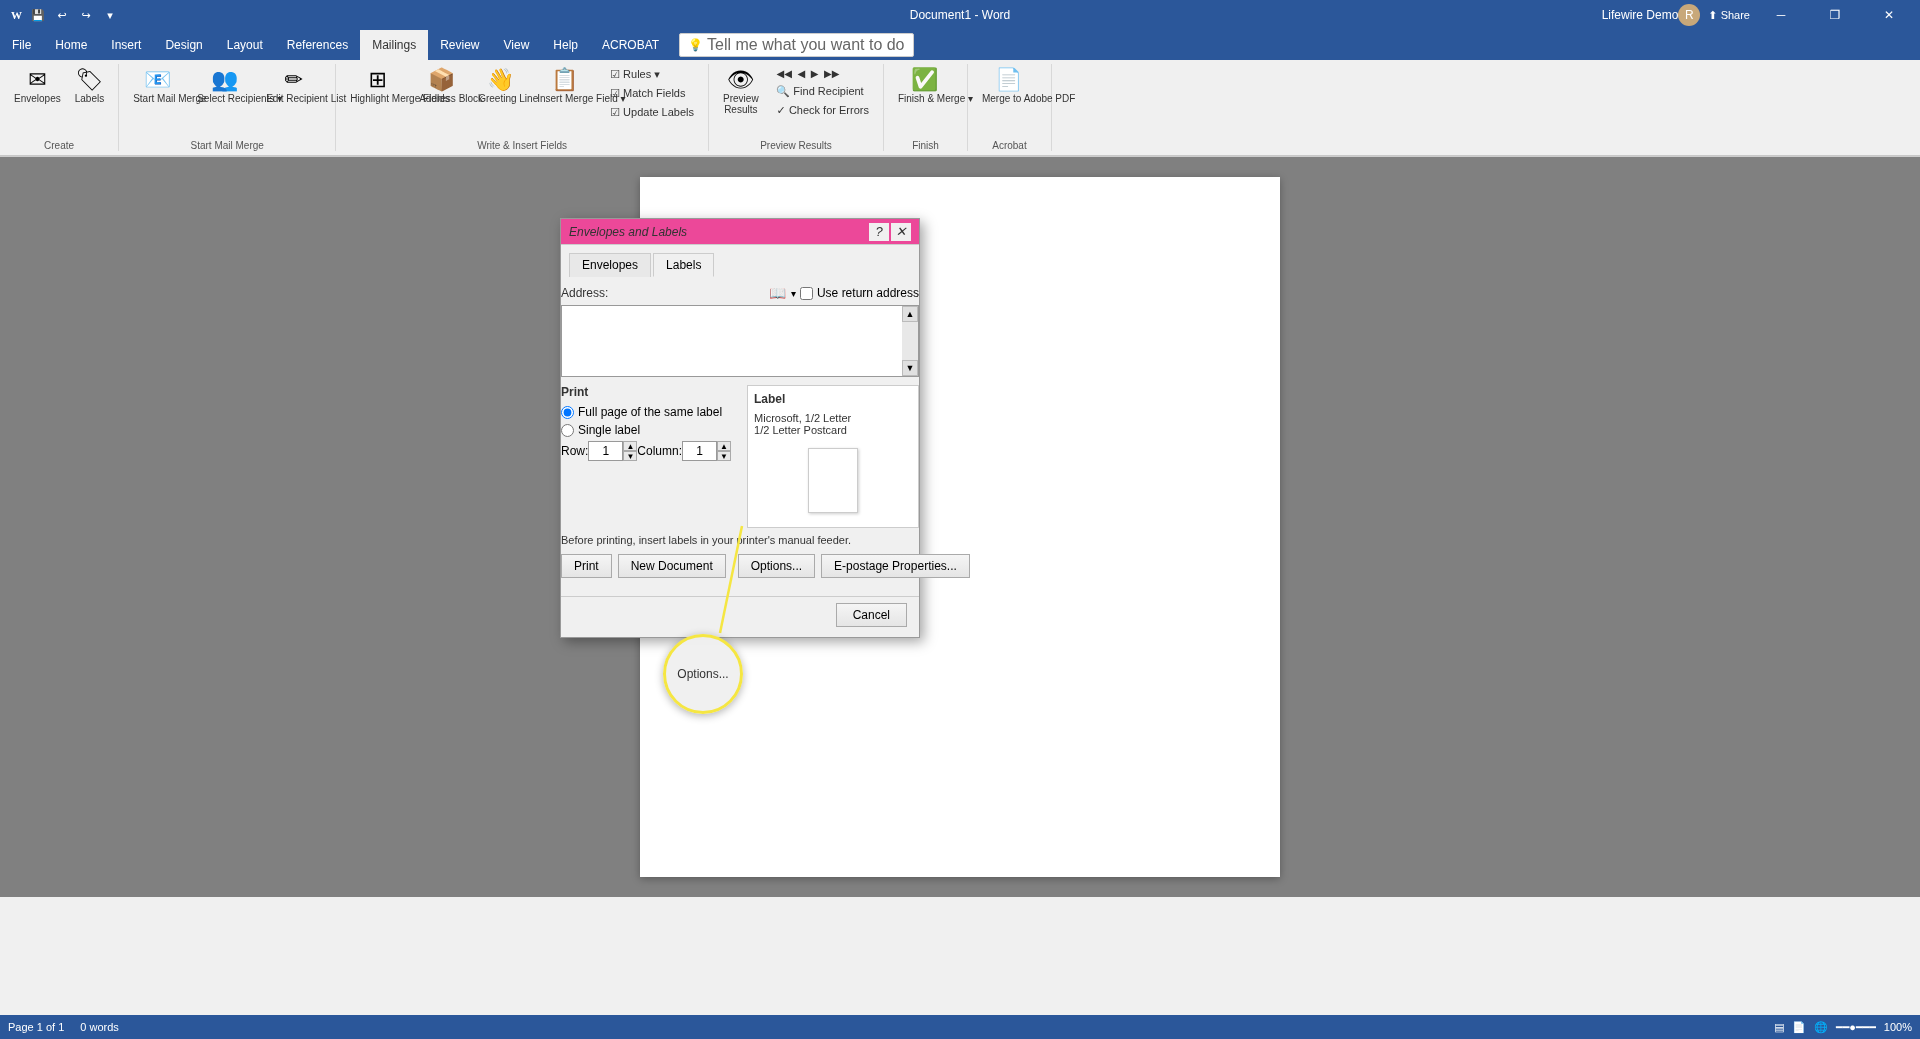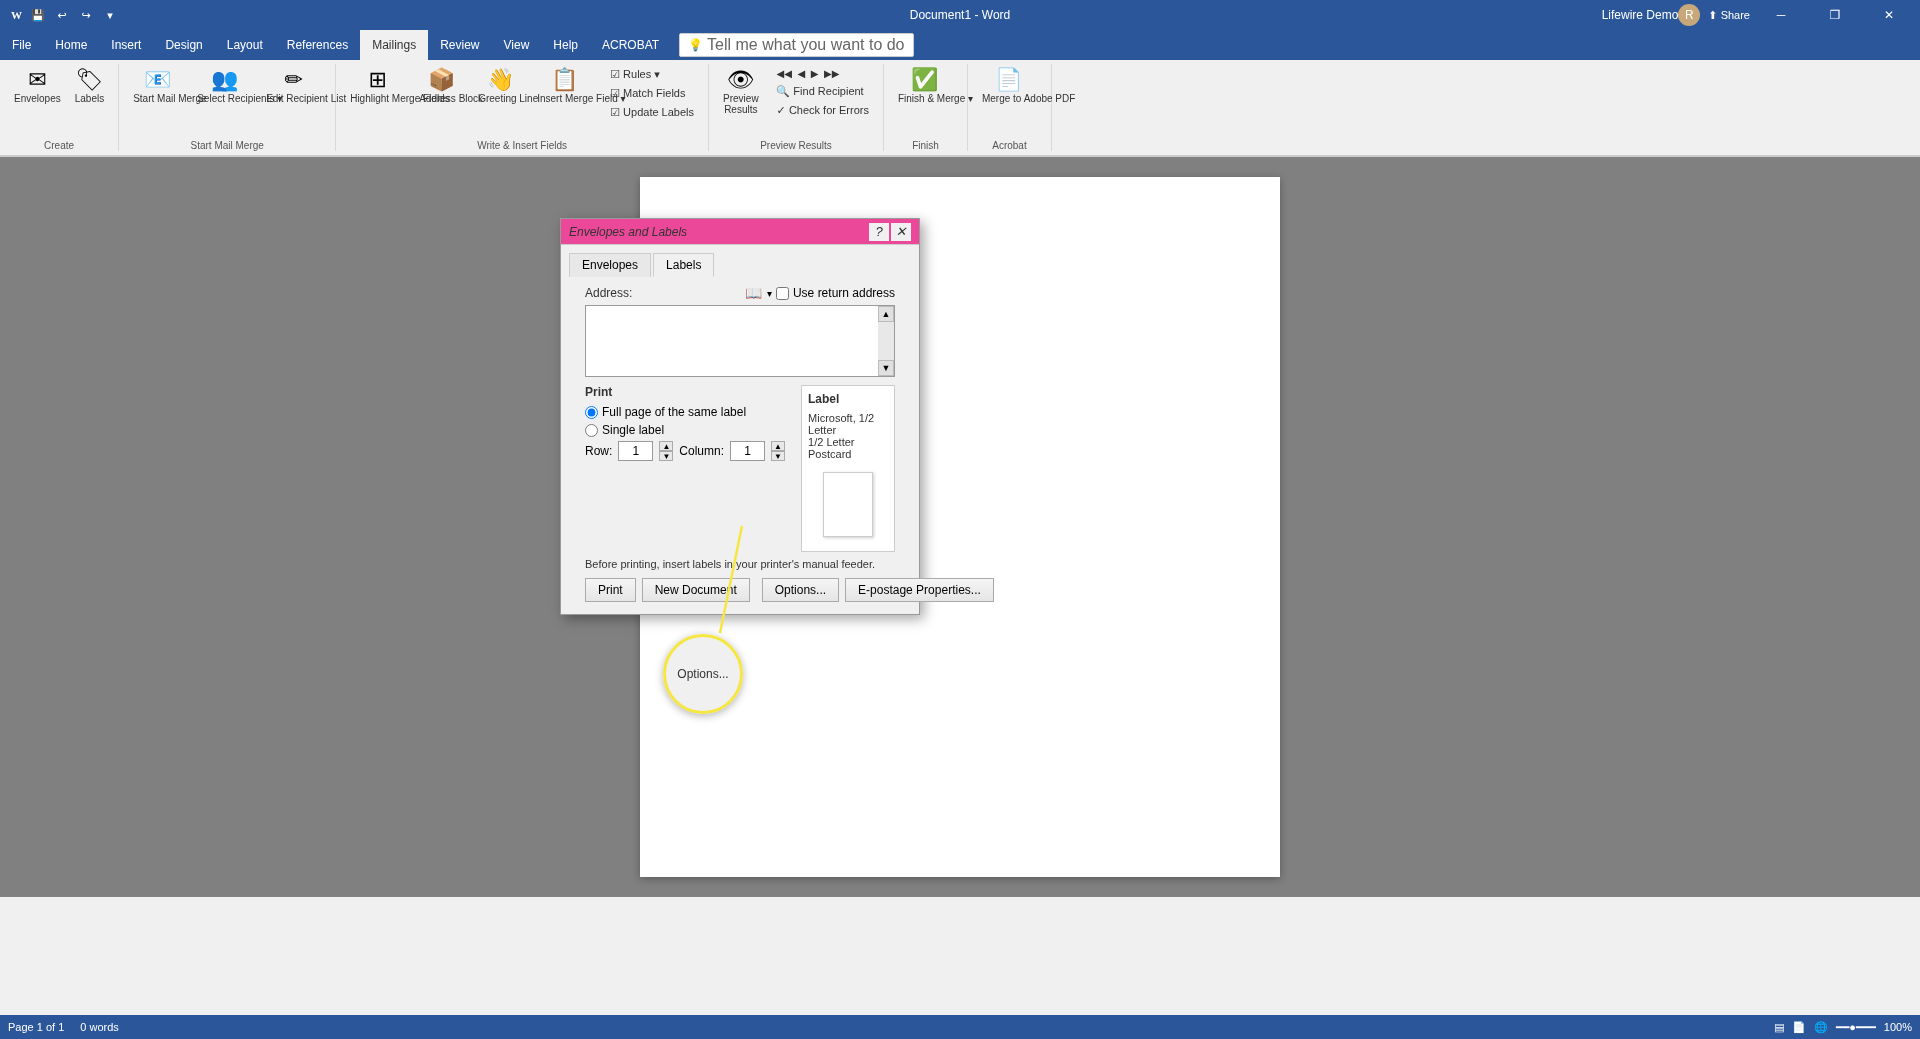--- a/index.html
+++ b/index.html
@@ -75,35 +75,35 @@
       font-style: italic;
     }
     .dialog-title { font-size: 12px; color: #333; font-weight: normal; }
     .dialog-title-buttons { display: flex; gap: 2px; align-items: center; }
     .dialog-title-btn { width: 20px; height: 18px; display: flex; align-items: center; justify-content: center; cursor: pointer; font-size: 13px; color: #333; background: #f0f0f0; border: 1px solid transparent; }
 
     .dialog-tabs { display: flex; padding: 8px 8px 0; gap: 2px; }
     .dialog-tab { padding: 4px 12px; font-size: 12px; cursor: pointer; border: 1px solid #ccc; background: #e8e8e8; border-bottom: none; }
     .dialog-tab.active { background: #f0f0f0; border-bottom: 1px solid #f0f0f0; z-index: 1; }
 
-    .dialog-body { padding: 8px 24px 12px; }
+    .dialog-body { padding: 8px 0 12px; }
     .field-row { display: flex; align-items: center; justify-content: space-between; margin-bottom: 4px; }
     .field-label { font-size: 12px; color: #333; }
     .field-controls { display: flex; align-items: center; gap: 4px; }
     .address-wrapper { display: flex; border: 1px solid #999; background: white; height: 72px; margin-bottom: 8px; }
     .address-input { flex: 1; border: none; outline: none; font-size: 12px; padding: 2px 4px; resize: none; background: white; }
     .scrollbar-v { width: 16px; background: #e8e8e8; display: flex; flex-direction: column; align-items: center; }
     .scrollbar-arrow { width: 16px; height: 16px; background: #e0e0e0; display: flex; align-items: center; justify-content: center; font-size: 9px; cursor: pointer; border: 1px solid #bbb; }
 
     .columns-row { display: flex; gap: 16px; margin-top: 4px; }
     .print-section { flex: 1; }
     .label-section { flex: 1; border: 1px solid #ccc; padding: 6px; background: white; }
     .section-title { font-size: 12px; font-weight: bold; margin-bottom: 6px; color: #333; }
     .radio-row { display: flex; align-items: center; gap: 4px; font-size: 12px; margin-bottom: 4px; cursor: pointer; }
-    .row-col-row { display: flex; align-items: center; gap: 6px; font-size: 12px; margin-top: 4px; }
+    .row-col-row { display: flex; align-items: center; font-size: 12px; margin-top: 4px; }
     .spinner-input { width: 35px; height: 20px; border: 1px solid #999; text-align: center; font-size: 12px; }
     .spinner-btns { display: flex; flex-direction: column; }
     .spinner-btn { width: 14px; height: 10px; background: #e8e8e8; border: 1px solid #aaa; display: flex; align-items: center; justify-content: center; cursor: pointer; font-size: 8px; }
 
     .label-preview { display: flex; justify-content: center; align-items: center; padding: 8px; }
     .label-card { width: 50px; height: 65px; border: 1px solid #ccc; background: white; display: flex; align-items: center; justify-content: center; box-shadow: 1px 1px 3px rgba(0,0,0,0.2); }
 
     .notice-text { font-size: 11px; color: #333; margin: 6px 0; }
 
     .dialog-buttons { display: flex; gap: 6px; justify-content: flex-start; margin-top: 8px; align-items: center; }
@@ -368,20 +368,23 @@
 
       <div class="dialog-buttons">
         <button class="dialog-btn">Print</button>
         <button class="dialog-btn">New Document</button>
         <div style="width:12px;"></div>
         <button class="dialog-btn">Options...</button>
         <button class="dialog-btn">E-postage Properties...</button>
       </div>
     </div>
 
+    <div class="dialog-footer">
+      <button class="cancel-btn">Cancel</button>
+    </div>
   </div>
 </div>
 
 <svg style="position:absolute;top:0;left:0;width:100%;height:100%;pointer-events:none;z-index:199;">
 
   <line x1="742" y1="526" x2="720" y2="633" stroke="#f5e642" stroke-width="2.5"></line>
 </svg>
 
 <div class="magnifier" style="position:absolute;bottom:325px;left:663px;width:80px;height:80px;">
   <span style="font-size:12px;color:#333;font-weight:normal;">Options...</span>

